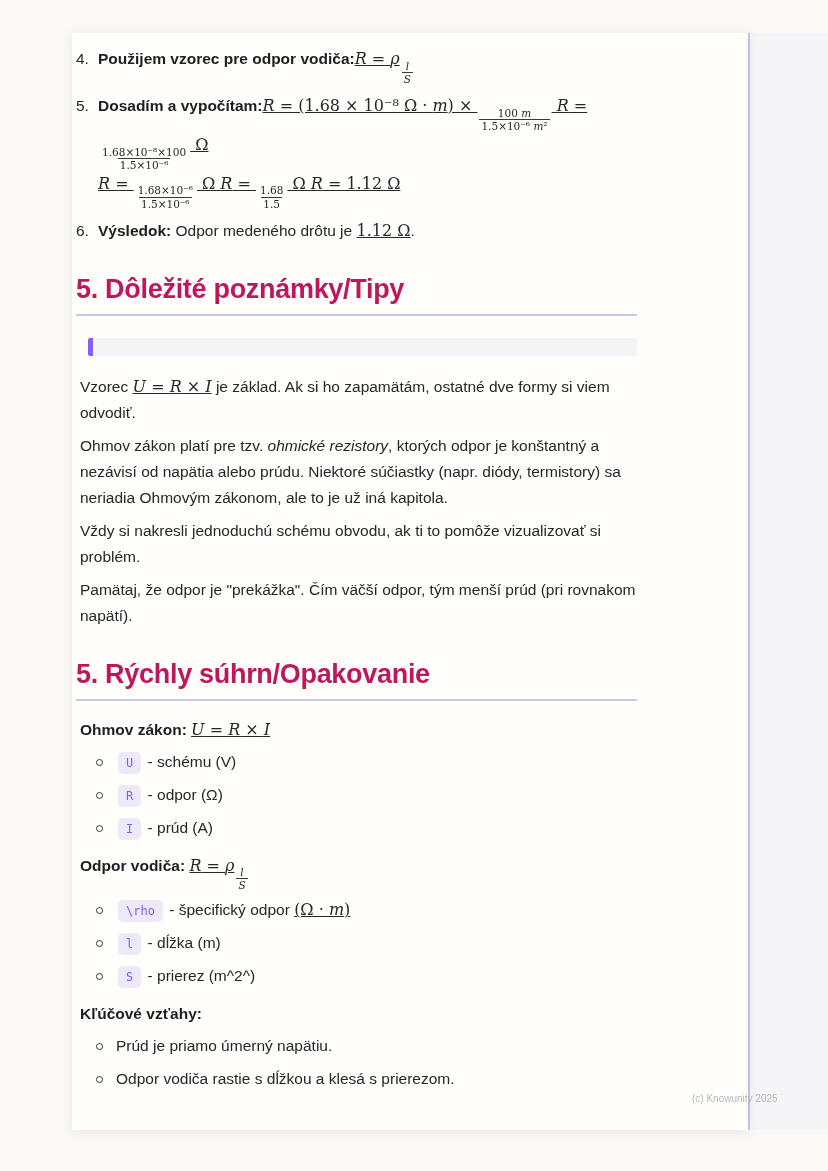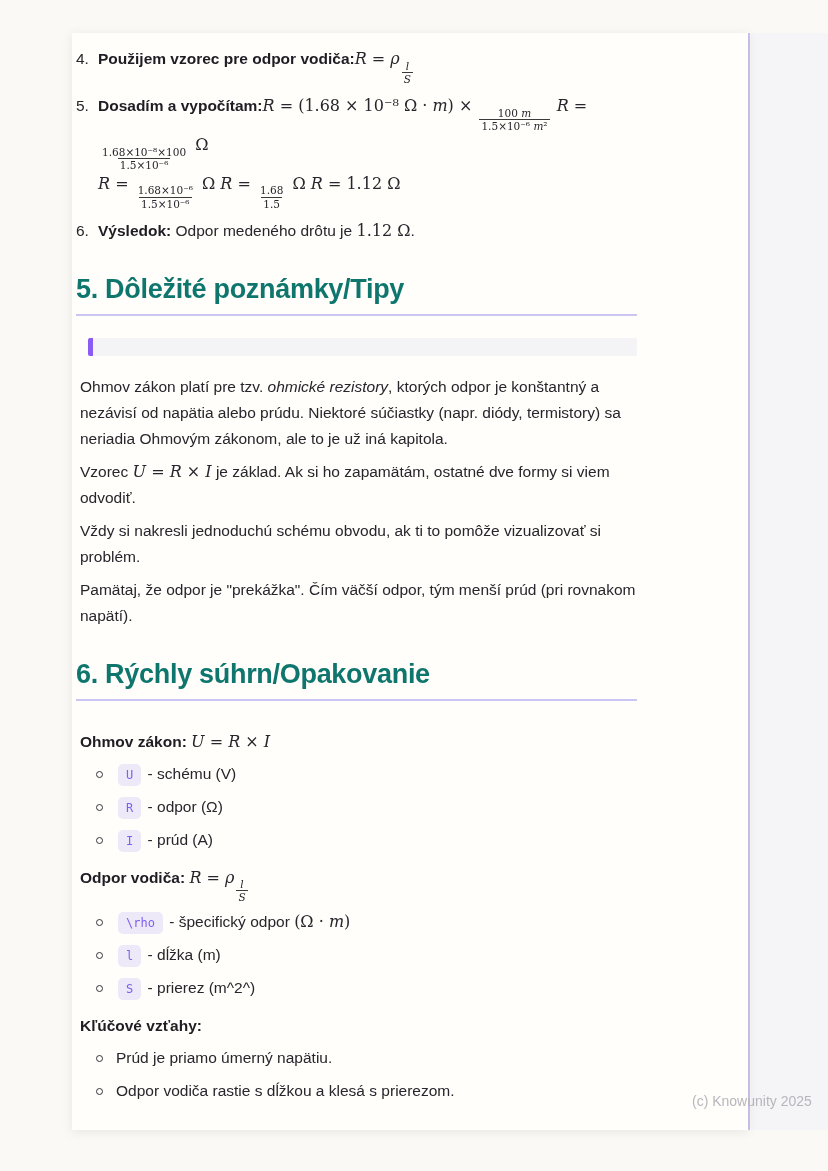--- a/index.html
+++ b/index.html
@@ -4,21 +4,21 @@
 <style>
   html,body{margin:0;padding:0;background:#faf9f5;}
   .canvas{position:relative;width:828px;height:1171px;overflow:hidden;
           font-family:"Liberation Sans",sans-serif;color:#26262c;}
   .side-strip{position:absolute;left:751px;top:33px;width:77px;height:1097px;background:#f5f4f7;}
   .side-line{position:absolute;left:746px;top:33px;width:4px;height:1097px;background:#c9c3ef;}
   .page-card{position:absolute;left:72px;top:33px;width:676px;height:1097px;background:#fffefa;
              box-shadow:0 2px 10px rgba(70,70,95,.10);overflow:hidden;}
   .content{position:absolute;left:4px;top:13px;width:561px;font-size:15.5px;line-height:26px;}
   
-  h2{font-size:27px;line-height:30px;letter-spacing:-.3px;color:#0f766e;font-weight:700;margin:30px 0 10px 0;}
+  h2{font-size:27px;line-height:30px;letter-spacing:-.3px;color:#be185d;font-weight:700;margin:30px 0 10px 0;}
   .rule{height:2px;background:#cbc5f1;border:none;margin:0;width:100%;}
   
   .steps{list-style:none;margin:0;padding:0;}
   .steps>li{position:relative;padding-left:22px;margin-bottom:8px;}
   .step-num{position:absolute;left:0;top:0;}
   
   .notes,.summary{list-style:none;margin:0;padding:0;}
   .notes>li,.summary>li{position:relative;padding-left:4px;margin-bottom:7px;}
   .notes>li::before,.summary>li::before{content:"";position:absolute;left:-12px;top:10px;width:5px;height:5px;
       border-radius:50%;background:#2a2a30;}
@@ -26,34 +26,34 @@
   .callout-wrap>li{margin-bottom:12px;}
   .callout-wrap>li::before{top:32px;}
   .notes-main{margin-top:18px;}
   .callout{margin-left:8px;background:#f4f3f6;border-left:5px solid #8a5cf3;border-radius:2px;
            padding:9px 22px;text-align:justify;color:#2a2a31;}
   
   .subs{list-style:none;margin:6px 0 0 14px;padding:0;}
   .subs>li{position:relative;padding-left:22px;margin-bottom:3px;min-height:30px;display:flow-root;}
   .subs>li::before{content:"";position:absolute;left:2px;top:10px;width:5px;height:5px;
       border:1.5px solid #35353c;border-radius:50%;background:transparent;}
-  .summary{margin-top:28px;}
+  .summary{margin-top:16px;}
   .summary>li{margin-bottom:8px;}
   
   .bd{font-weight:700;color:#1d1d23;text-align:center;}
   .ital{font-style:italic;}
   .chip{font-family:"DejaVu Sans Mono",monospace;font-size:12px;color:#7e5ff2;background:#ede9f8;
         border-radius:5px;padding:2px 8px;margin:0 2px;display:inline-block;line-height:18px;}
-  .math{font-family:"DejaVu Serif",serif;font-size:16px;}
+  .math{font-family:"DejaVu Serif",serif;font-size:16px;text-decoration:underline;}
   .math i{font-style:italic;}
   .frac{display:inline-flex;flex-direction:column;align-items:center;vertical-align:-0.55em;
         line-height:1.15;font-size:10.5px;margin:0 2px;}
   .frac .num{padding:0 2px;}
   .frac .den{border-top:1px solid #3a3a3a;padding:0 2px;}
-  .watermark{position:absolute;left:692px;top:1093px;font-size:14px;color:#b7b6bd;z-index:5;}
+  .watermark{position:absolute;left:692px;top:1093px;font-size:10px;color:#b7b6bd;z-index:5;}
 </style>
 </head>
 <body>
 
 <div class="canvas">
   <div class="side-strip"></div>
   <div class="side-line"></div>
 
   <div class="page-card">
     <div class="content">
@@ -84,27 +84,27 @@
 
       <ul class="notes callout-wrap">
         <li>
           <div class="callout">
             <span></span>
           </div>
         </li>
       </ul>
 
       <ul class="notes notes-main">
+          <li><span class="">Vzorec </span><span class="math"><i>U</i> = <i>R</i> × <i>I</i></span><span class=""> je základ. Ak si ho zapamätám, ostatné dve formy si viem odvodiť.</span></li>
           <li><span class="">Ohmov zákon platí pre tzv. </span><span class="ital">ohmické rezistory</span><span class="">, ktorých odpor je konštantný a nezávisí od napätia alebo prúdu. Niektoré súčiastky (napr. diódy, termistory) sa neriadia Ohmovým zákonom, ale to je už iná kapitola.</span></li>
-          <li><span class="">Vzorec </span><span class="math"><i>U</i> = <i>R</i> × <i>I</i></span><span class=""> je základ. Ak si ho zapamätám, ostatné dve formy si viem odvodiť.</span></li>
           <li><span class="">Vždy si nakresli jednoduchú schému obvodu, ak ti to pomôže vizualizovať si problém.</span></li>
           <li><span class="">Pamätaj, že odpor je "prekážka". Čím väčší odpor, tým menší prúd (pri rovnakom napätí).</span></li>
         </ul>
 
-      <h2>6. Rýchly súhrn/Opakovanie</h2>
+      <h2>5. Rýchly súhrn/Opakovanie</h2>
       <hr class="rule">
 
       <ul class="summary">
           <li><span class="bd">Ohmov zákon: </span><span class="math"><i>U</i> = <i>R</i> × <i>I</i></span><ul class="subs">
               <li><code class="chip">U</code><span class=""> - schému (V)</span></li>
               <li><code class="chip">R</code><span class=""> - odpor (Ω)</span></li>
               <li><code class="chip">I</code><span class=""> - prúd (A)</span></li>
             </ul></li>
           <li><span class="bd">Odpor vodiča: </span><span class="math"><i>R</i> = <i>ρ</i><span class="frac">
                 <span class="num"><i>l</i></span>

